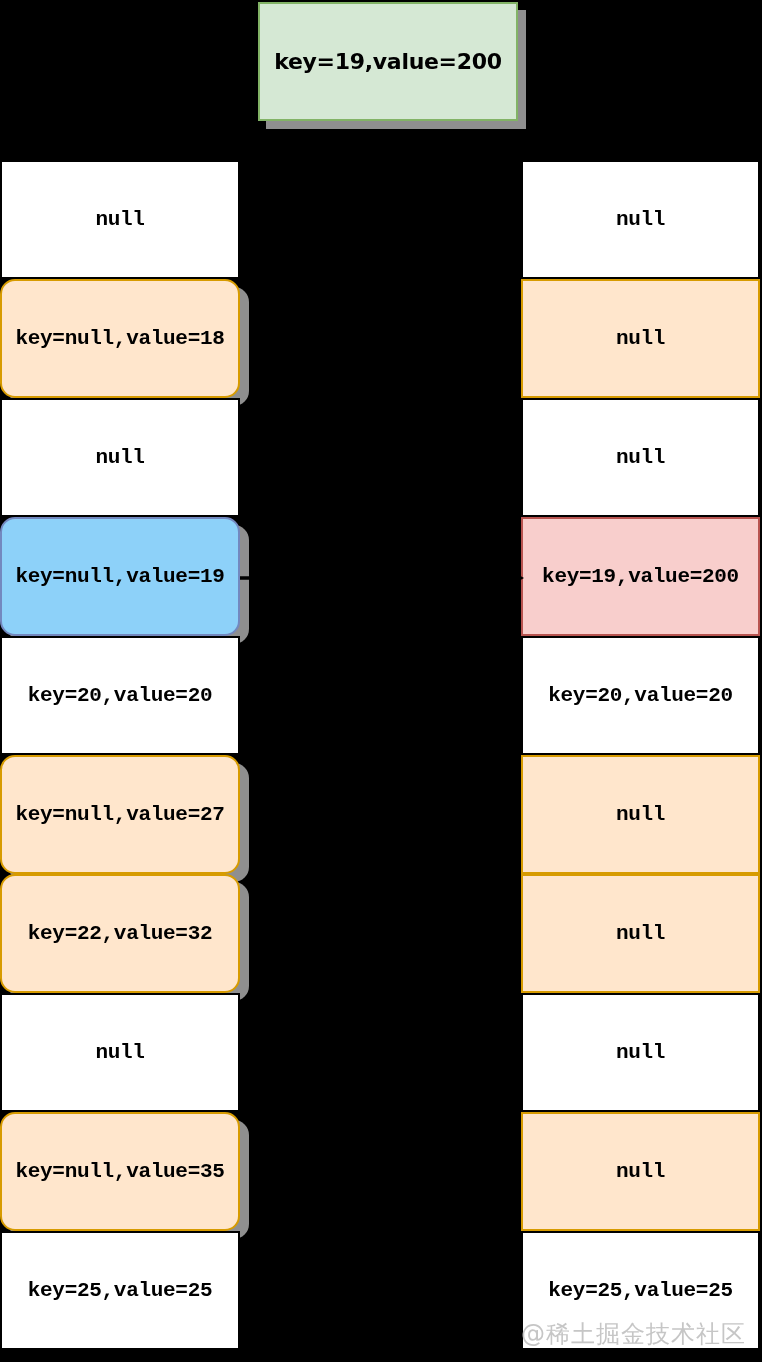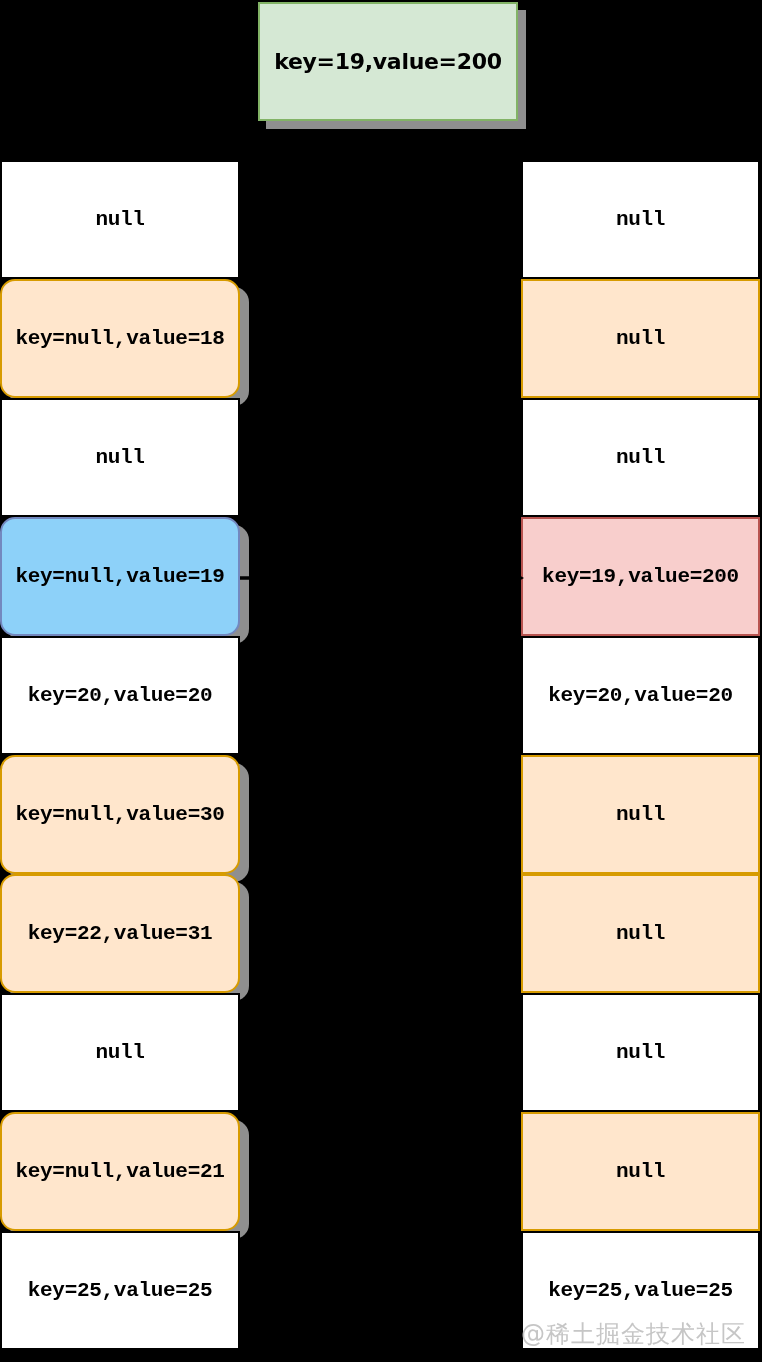--- a/index.html
+++ b/index.html
@@ -80,24 +80,24 @@
 <div class="stage">
 
   <div class="topbox">key=19,value=200</div>
 
   <div class="column left" id="left-col">
       <div class="cell white">null</div>
       <div class="cell orange shadowed">key=null,value=18</div>
       <div class="cell white">null</div>
       <div class="cell blue shadowed">key=null,value=19</div>
       <div class="cell white">key=20,value=20</div>
-      <div class="cell orange shadowed">key=null,value=30</div>
-      <div class="cell orange shadowed">key=22,value=31</div>
+      <div class="cell orange shadowed">key=null,value=27</div>
+      <div class="cell orange shadowed">key=22,value=32</div>
       <div class="cell white">null</div>
-      <div class="cell orange shadowed">key=null,value=21</div>
+      <div class="cell orange shadowed">key=null,value=35</div>
       <div class="cell white">key=25,value=25</div>
     </div>
 
   <div class="column right" id="right-col">
       <div class="cell white">null</div>
       <div class="cell orange">null</div>
       <div class="cell white">null</div>
       <div class="cell red">key=19,value=200</div>
       <div class="cell white">key=20,value=20</div>
       <div class="cell orange">null</div>

